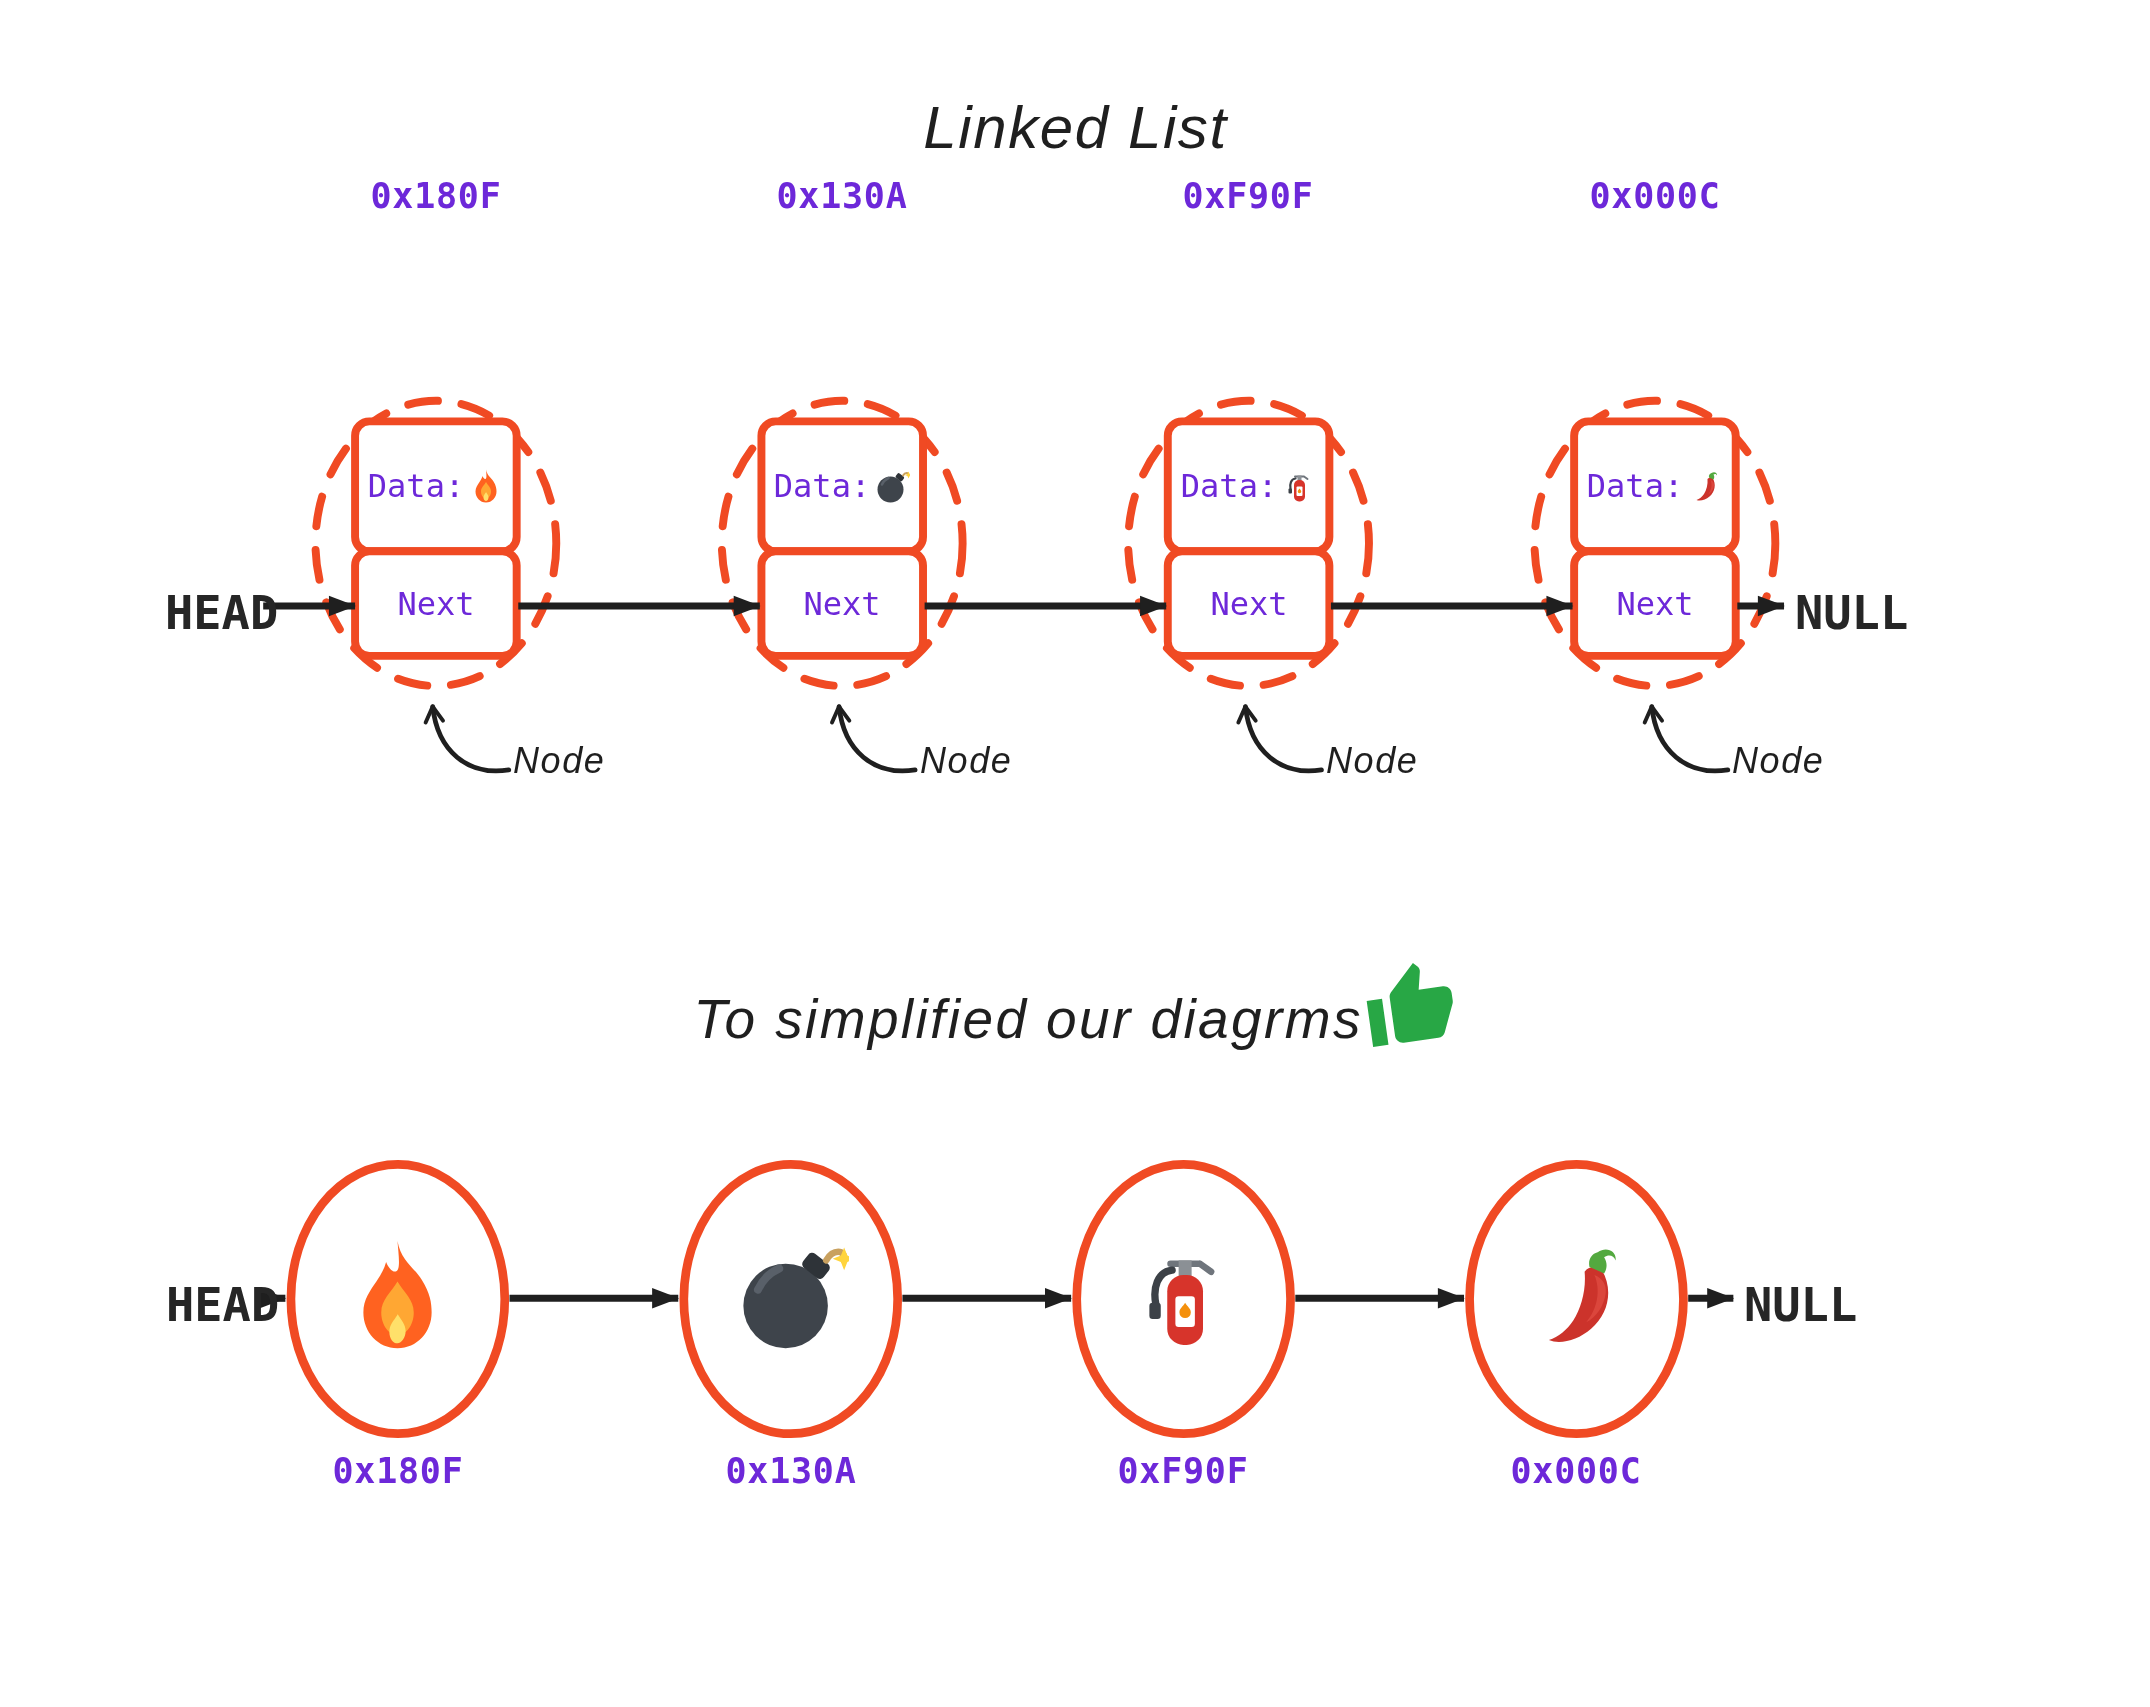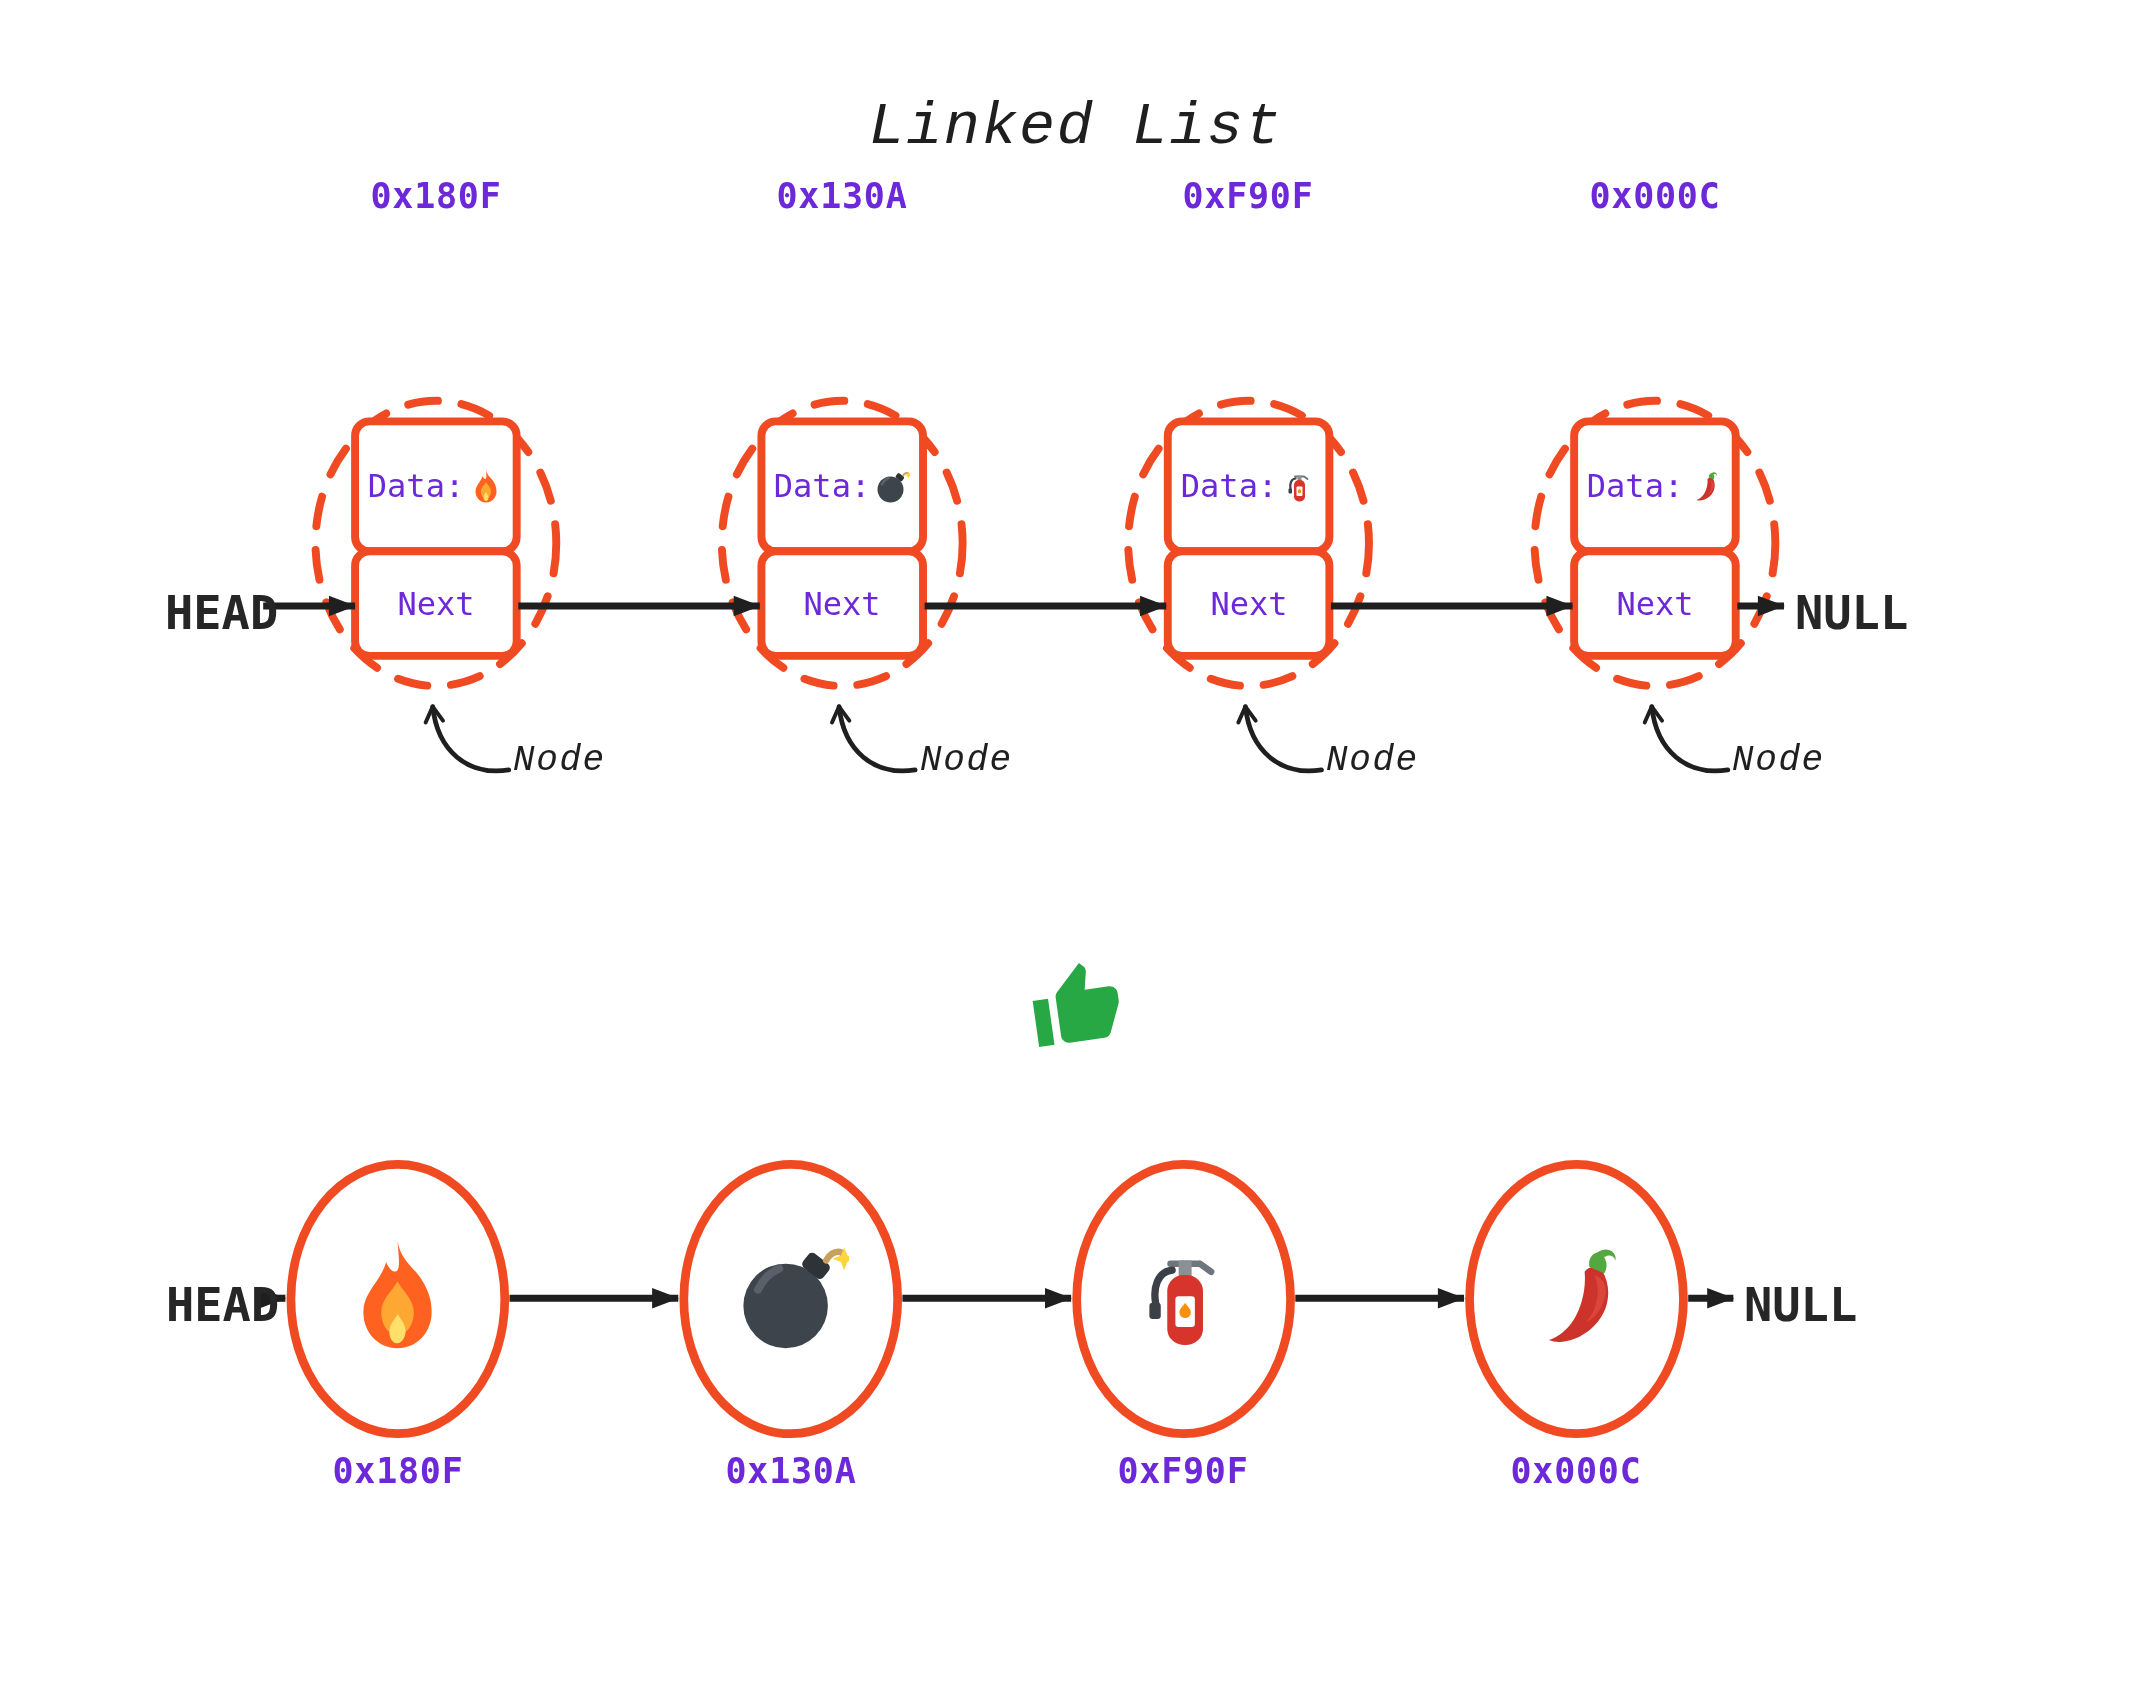--- a/index.html
+++ b/index.html
@@ -1,20 +1,20 @@
 <!DOCTYPE html>
 <html style="font-size:12.7px"><head>
 <meta charset="utf-8">
 <style>
   html,body{margin:0;padding:0;background:#ffffff;}
   body{width:2151px;height:1707px;position:relative;overflow:hidden;
        font-family:"DejaVu Sans","Liberation Sans",sans-serif;}
   .abs{position:absolute;}
   .mono{font-family:"DejaVu Sans Mono","Liberation Mono",monospace;color:#6d28d9;}
-  .hand{font-family:Liberation Mono, monospace;font-style:italic;color:#1F1F1F;}
+  .hand{font-family:Liberation Sans, sans-serif;font-style:italic;color:#1F1F1F;}
   .addr{font-size:35px;font-weight:600;letter-spacing:0.8px;white-space:nowrap;}
   .addr.centered{transform:translateX(-50%);}
   .endpoint{font-size:47px;font-weight:600;color:#262626;white-space:nowrap;}
   .cellbox{display:flex;align-items:center;justify-content:center;gap:4px;
            font-size:32px;font-weight:500;white-space:nowrap;}
   .title-top{left:0;right:0;top:93px;text-align:center;font-size:60px;font-weight:500;
              letter-spacing:1.6px;}
   .title-bottom{left:0;right:0;top:987px;display:flex;align-items:flex-start;
                 justify-content:center;font-size:55px;font-weight:500;letter-spacing:2.4px;}
   .node-note{font-size:36px;font-weight:500;letter-spacing:1.6px;}
@@ -159,20 +159,21 @@
 
 <div class="abs mono endpoint" style="left:165px;top:585px">HEAD</div>
 <div class="abs mono endpoint" style="left:1795px;top:585px">NULL</div>
 
 <div class="abs hand node-note" style="left:513px;top:740px">Node</div>
 <div class="abs hand node-note" style="left:920px;top:740px">Node</div>
 <div class="abs hand node-note" style="left:1326px;top:740px">Node</div>
 <div class="abs hand node-note" style="left:1732px;top:740px">Node</div>
 
 <div class="abs hand title-bottom">
+  <span>To simplified our diagrms</span>
     <svg class="thumb-svg" viewBox="0 0 118 118" width="93" height="93">
       <use href="#sym-thumbs-up"></use>
     </svg>
 </div>
 
 <svg class="abs big-emoji" style="left:339px;top:1236px" viewBox="0 0 148 148" width="117" height="117">
     <use href="#sym-fire"></use>
   </svg>
 <svg class="abs big-emoji" style="left:732px;top:1236px" viewBox="0 0 148 148" width="117" height="117">
     <use href="#sym-bomb"></use>

